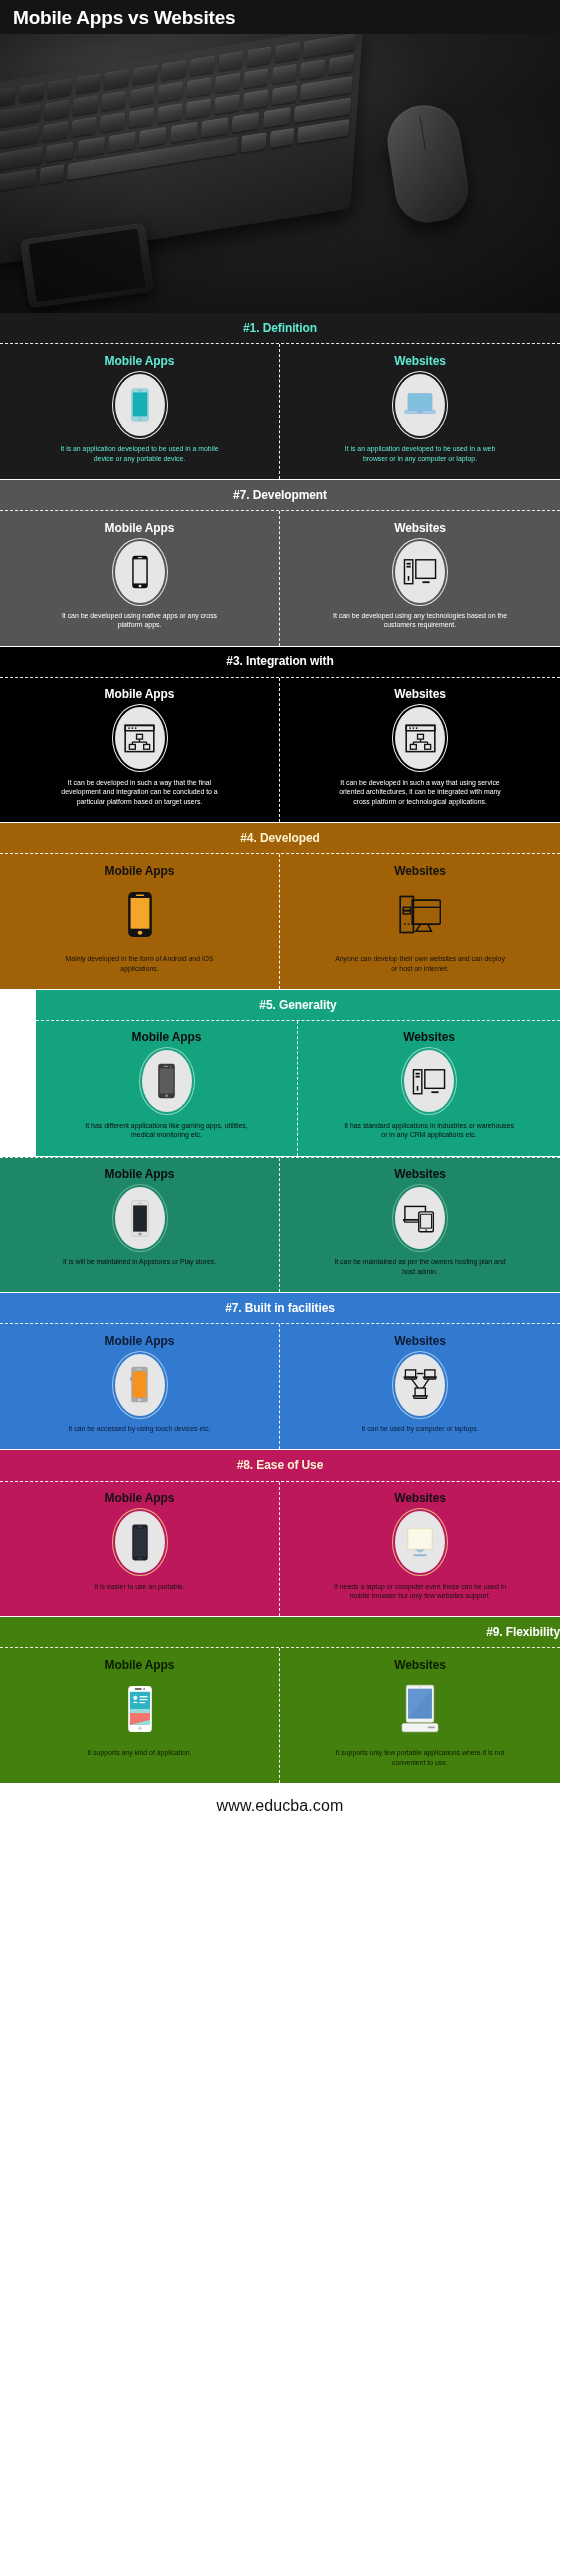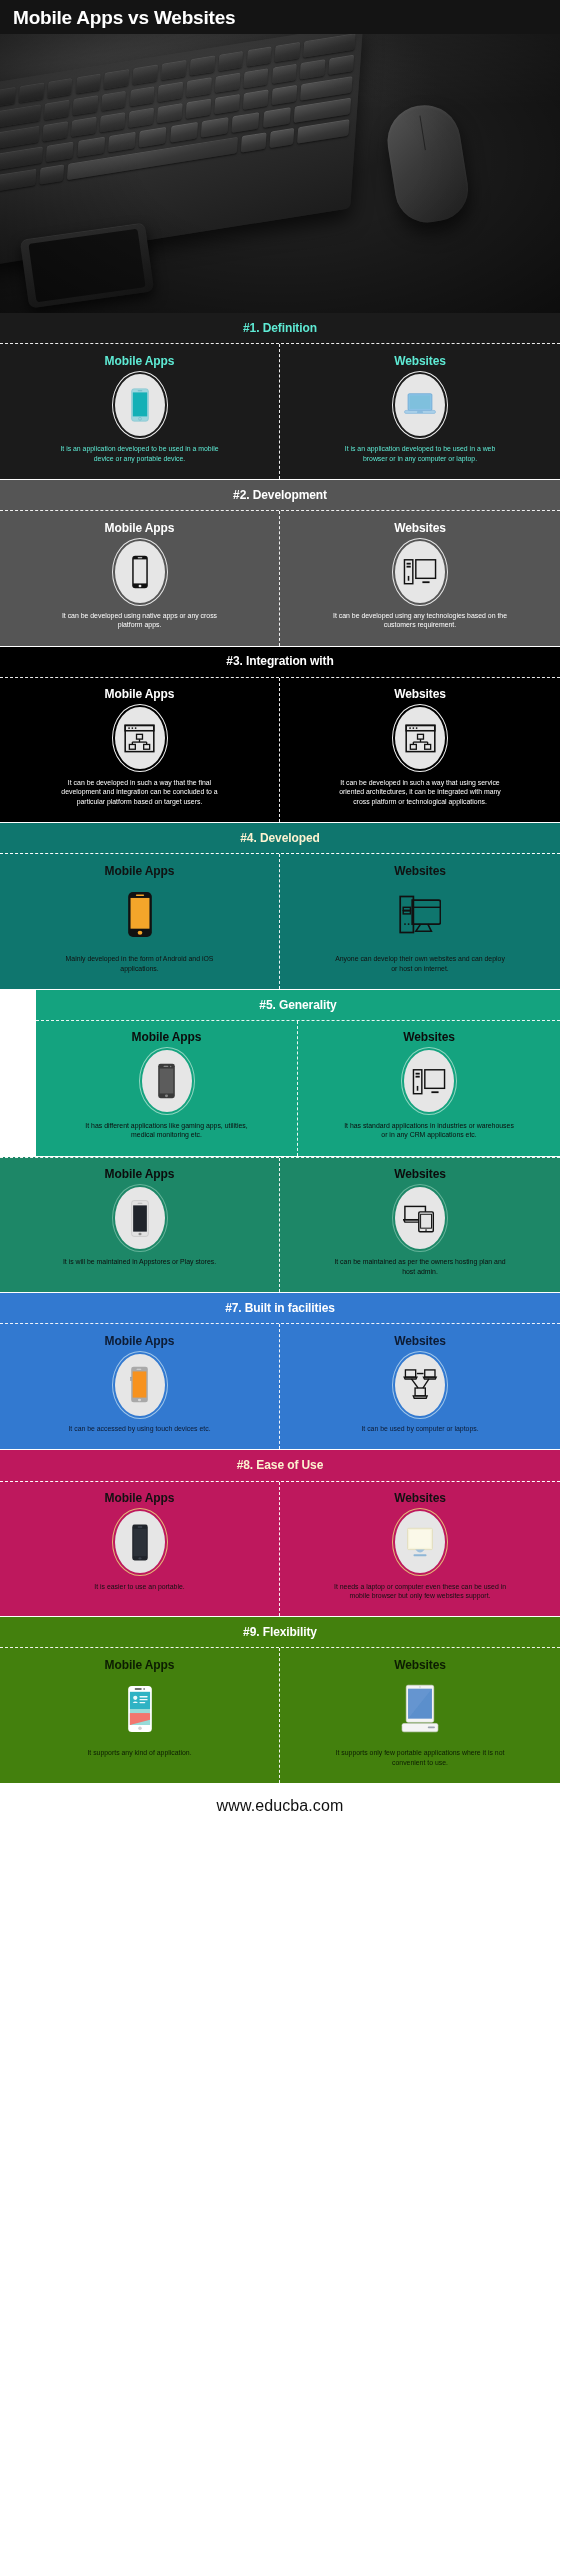--- a/index.html
+++ b/index.html
@@ -150,39 +150,39 @@
   .badge.plain:before { display:none; }
   .badge svg, .badge .glyph { position:relative; z-index:2; }
 
   
   .s1 { background:#1b1b1b; }
   .s1 .section-head, .s1 .col-title, .s1 .col-body { color:#5eead4; }
   .s2 { background:#555555; }
   .s2 .section-head, .s2 .col-title, .s2 .col-body { color:#ffffff; }
   .s3 { background:#000000; }
   .s3 .section-head, .s3 .col-title, .s3 .col-body { color:#ffffff; }
-  .s4 { background:#0f766e; }
+  .s4 { background:#a16207; }
   .s4 .section-head { color:#fdf2d0; }
   .s4 .col-title, .s4 .col-body { color:#111111; }
   .s4 .cols { border-top-color:#ffffff; }
   .s5 { background:#14a37f;margin-left:36px; }
   .s5 .section-head { color:#ffffff; }
   .s5 .col-title, .s5 .col-body { color:#0c0c0c; }
   .s6 { background:#1d8767; }
   .s6 .section-head { color:#ffffff; }
   .s6 .col-title, .s6 .col-body { color:#0c0c0c; }
   .s7 { background:#3279d0; }
   .s7 .section-head { color:#ffffff; }
   .s7 .col-title, .s7 .col-body { color:#0d1b33; }
   .s8 { background:#be185d; }
   .s8 .section-head { color:#fdf2d0; }
   .s8 .col-title, .s8 .col-body { color:#111111; }
   .s8 .cols { border-top-color:#ffffff; }
   .s9 { background:#43800d; }
-  .s9 .section-head { color:#ffffff; }
+  .s9 .section-head { color:#ffffff;text-align:right; }
   .s9 .col-title, .s9 .col-body { color:#0c1c02; }
 
   .section + .section { border-top:1.8px solid #ffffff; }
 
   
   .footer {
     background:#ffffff;
     text-align:center;
     padding:14.4px 0 12px;
   }
@@ -300,21 +300,21 @@
             <rect x="2" y="31" width="52" height="5" rx="2.4" fill="#a9cfe9" stroke="#7fb2d8" stroke-width="1"></rect>
             <rect x="23" y="32.6" width="10" height="1.8" rx="0.9" fill="#6ba8d4"></rect>
           </svg>
         </div>
         <div class="col-body">It is an application developed to be used in a web browser or in any computer or laptop.</div>
       </div>
     </div>
   </div>
 
   <div class="section s2">
-    <div class="section-head">#2. Development</div>
+    <div class="section-head">#7. Development</div>
     <div class="cols">
       <div class="col left">
         <div class="col-title">Mobile Apps</div>
         <div class="badge" style="--ring:#e6e6e6">
           <svg class="ico" width="18" height="34" viewBox="0 0 30 56">
             <rect x="2" y="1" width="26" height="54" rx="5" fill="#111"></rect>
             <rect x="4.5" y="7" width="21" height="40" fill="#e6e6e6"></rect>
             <rect x="11" y="3.6" width="8" height="1.6" rx="0.8" fill="#e6e6e6"></rect>
             <ellipse cx="15" cy="51.2" rx="2.4" ry="2.1" fill="#e6e6e6"></ellipse>
           </svg>

